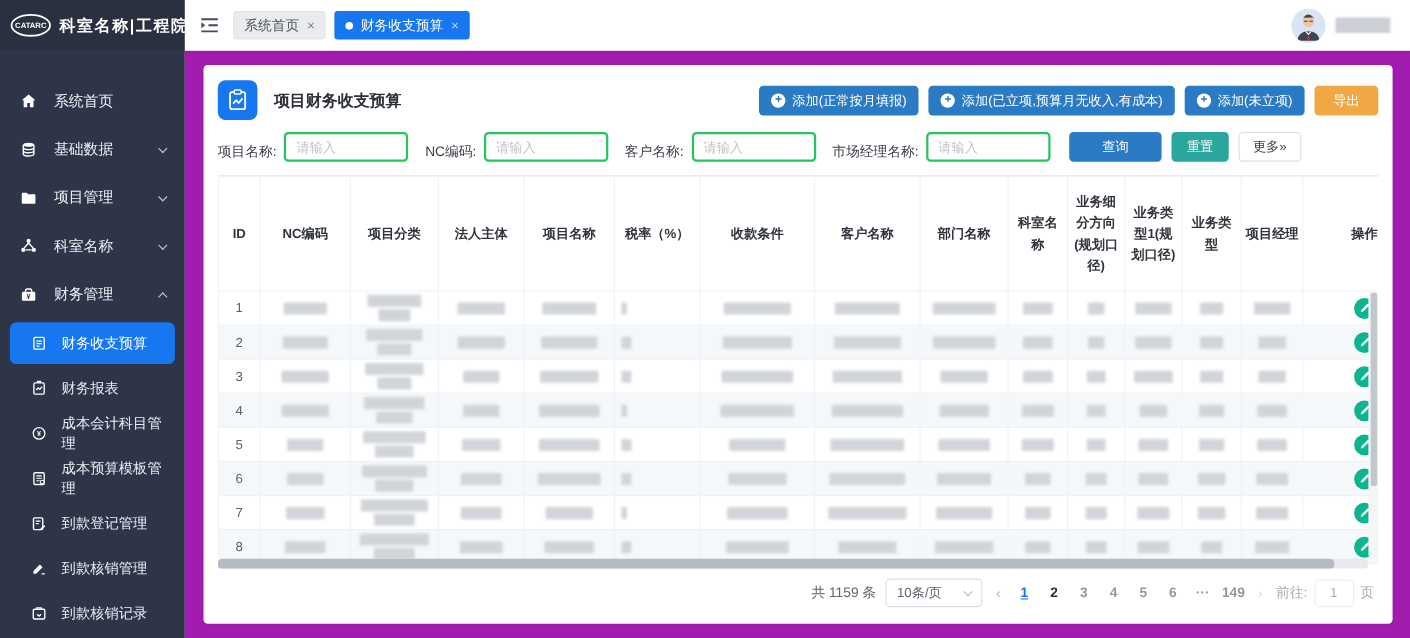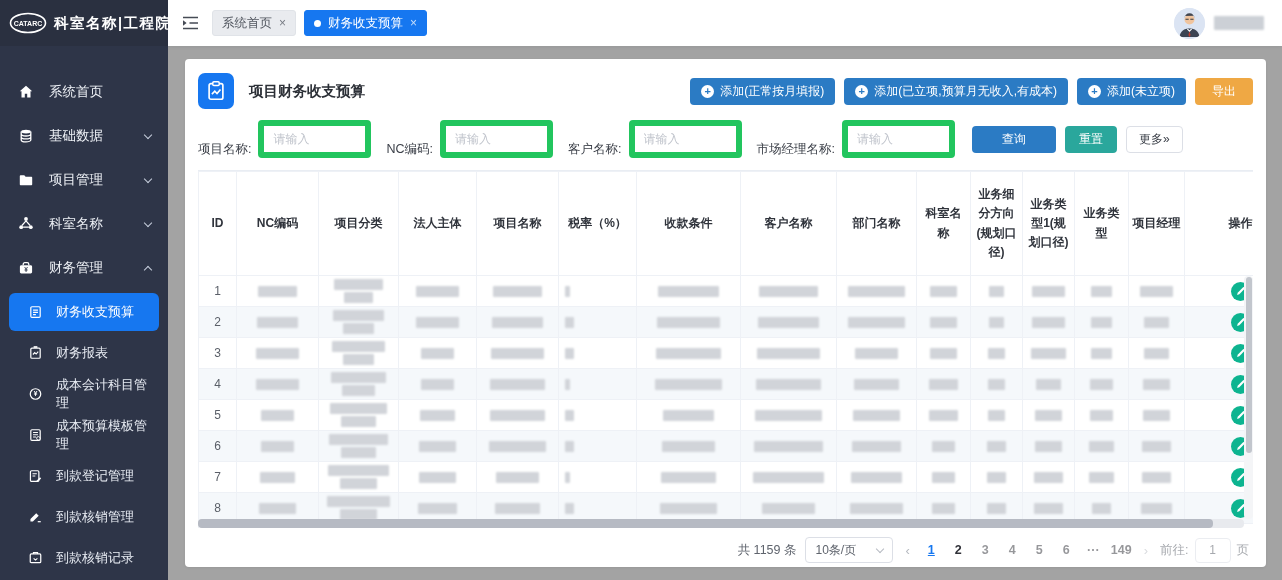--- a/index.html
+++ b/index.html
@@ -29,36 +29,36 @@
   .tab { height:26px; display:inline-flex; align-items:center; gap:7px; padding:0 9px; font-size:12.5px; background:#e9ebef; color:#515archives660; color:#51565f; border:1px solid #e0e3e8; border-radius:3px; cursor:pointer; }
   .tab.active { background:#1677f0; border-color:#1677f0; color:#fff; }
   .tab .dot { width:7px; height:7px; border-radius:50%; background:#fff; }
   .tab .close { font-size:12px; opacity:.75; line-height:1; }
   .user { margin-left:auto; display:flex; align-items:center; gap:9px; }
   .avatar { width:31px; height:31px; border-radius:50%; background:#dbe4f3; overflow:hidden; cursor:pointer; flex-shrink:0; }
   .redact { display:inline-block; background:#ccd0d6; border-radius:1px; filter:blur(1.2px); }
   .name-redact { width:50px; height:14px; }
 
   
-  .content { flex:1; padding:13px 16px 0 17px; background:#a3a3a3; min-height:0; }
+  .content { flex:1; padding:13px 16px 0 17px; background:#a21caf; min-height:0; }
   .card { background:#fff; border-radius:4px; box-shadow:0 1px 3px rgba(0,0,0,.07); height:508px; padding:10px 13px 0; display:flex; flex-direction:column; }
   .card-head { display:flex; align-items:center; height:44px; flex-shrink:0; }
   .badge { width:36px; height:36px; border-radius:7px; background:#1677f0; display:flex; align-items:center; justify-content:center; flex-shrink:0; }
   .page-title { font-size:14.5px; font-weight:bold; color:#2b2f36; margin-left:15px; }
   .actions { margin-left:auto; display:flex; align-items:center; gap:9px; }
   .btn { height:27px; border:none; border-radius:4px; font-size:12px; color:#fff; padding:0 11px; display:inline-flex; align-items:center; gap:6px; cursor:pointer; font-family:inherit; white-space:nowrap; }
   .btn.blue { background:#2b7bc4; }
   .btn.orange { background:#efa844; padding:0 17px;font-family:Liberation Serif, serif; }
   .plus { width:13px; height:13px; border-radius:50%; background:#fff; color:#2b7bc4; font-size:11px; font-weight:bold; line-height:13px; text-align:center; flex-shrink:0; }
 
   
   .filters { display:flex; align-items:center; margin:7px 0 12px; flex-shrink:0; }
   .fgroup { display:flex; align-items:flex-end; margin-right:15px; }
   .fgroup label { font-size:12.5px; color:#3c4049; margin-right:7px; white-space:nowrap; }
-  .fgroup input { width:113px; height:38px; border:6px solid #22c55e; border-radius:4px; padding:0 9px; font-size:12px; color:#333; outline:none; font-family:inherit; }
+  .fgroup input { width:113px; height:27px; border:2px solid #22c55e; border-radius:4px; padding:0 9px; font-size:12px; color:#333; outline:none; font-family:inherit; }
   .fgroup input::placeholder { color:#c0c4cc; }
   .fbtns { display:flex; gap:9px; margin-left:2px; }
   .btn.search { background:#2b7bc4; padding:0 30px; }
   .btn.reset { background:#2aa79c; padding:0 14px; }
   .btn.more { background:#fff; border:1px solid #dcdfe6; color:#3c4049; padding:0 12px; }
 
   
   .table-zone { position:relative; height:358px; overflow:hidden; border-top:1px solid #e9edf3; flex-shrink:0; }
   table { border-collapse:collapse; table-layout:fixed; width:1046px; }
   th, td { border:1px solid #eef1f6; text-align:center; overflow:hidden; }

